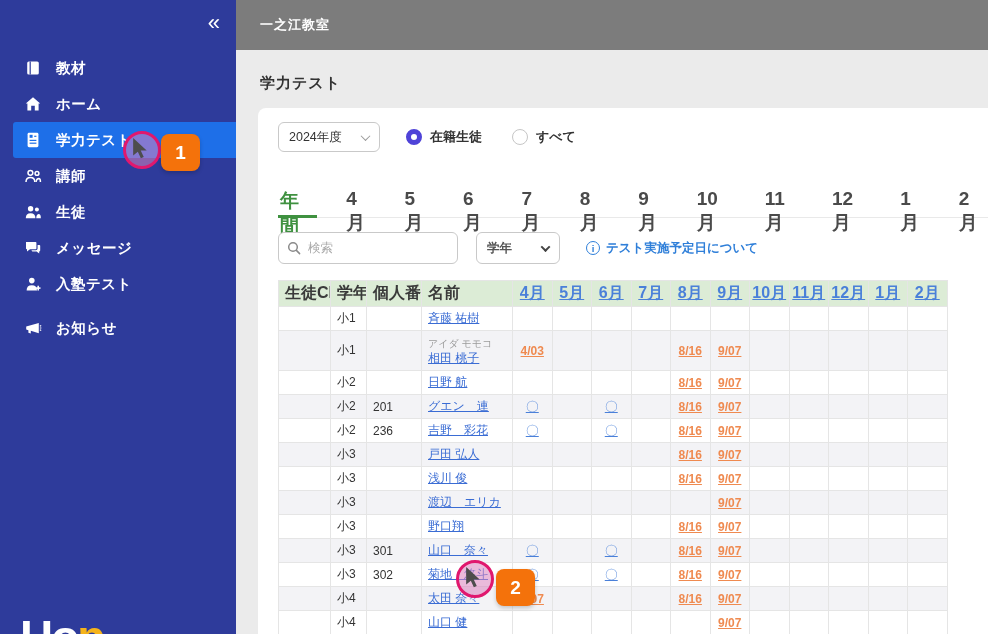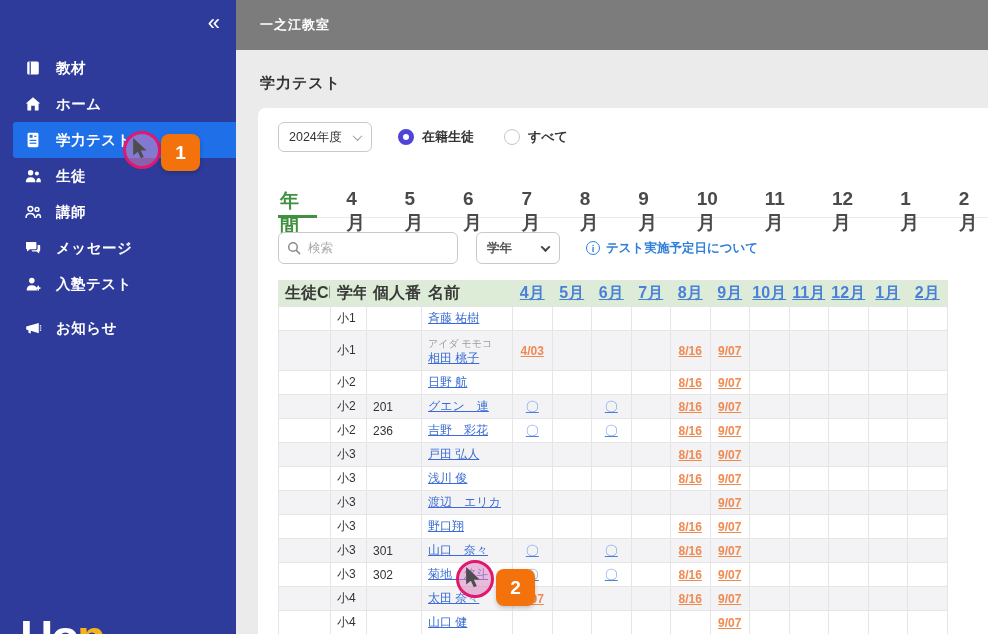--- a/index.html
+++ b/index.html
@@ -27,21 +27,21 @@
   .topbar { height:50px; background:#7c7c7c; display:flex; align-items:center; padding-left:24px; }
   .topbar-title { color:#fff; font-size:13px; font-weight:bold; letter-spacing:1px; }
   .page-title { position:absolute; left:24px; top:74px; font-size:15px; font-weight:bold; color:#333; letter-spacing:1px; }
 
   .card { position:absolute; left:22px; top:108px; right:0; bottom:0; background:#fff; border-radius:8px 0 0 0; overflow:hidden; }
 
   
   .filter-row { position:absolute; top:14px; left:20px; display:flex; align-items:center; gap:26px; }
   .select { display:flex; align-items:center; justify-content:space-between; border:1px solid #c9c9c9;
             border-radius:6px; background:#fff; height:30px; padding:0 10px; font-size:12.5px; color:#333; cursor:pointer; }
-  .select-year { width:94px; }
+  .select-year { width:102px; }
   .chev { width:7px; height:7px; border-right:1.6px solid #9a9a9a; border-bottom:1.6px solid #9a9a9a;
           transform:rotate(45deg) translate(-1px,-1px); }
   .chev.dark { border-color:#444; border-width:2px; }
   .radio-group { display:flex; align-items:flex-start; gap:30px; }
   .radio-item { display:flex; align-items:center; gap:8px; cursor:pointer; }
   .radio { width:16px; height:16px; border-radius:50%; background:#fff; }
   .radio.on { border:5px solid #4f43d8; }
   .radio.off { border:1.5px solid #c6c6c6; }
   .radio-label { font-size:13px; font-weight:bold; color:#333; }
 
@@ -122,39 +122,39 @@
               <rect x="5.6" y="3.8" width="3" height="3" fill="#1e6fe8"></rect>
               <line x1="10.2" y1="5.3" x2="12.4" y2="5.3" stroke="#1e6fe8" stroke-width="1.2"></line>
               <line x1="5.6" y1="9.4" x2="12.4" y2="9.4" stroke="#1e6fe8" stroke-width="1.2"></line>
               <line x1="5.6" y1="12.2" x2="12.4" y2="12.2" stroke="#1e6fe8" stroke-width="1.2"></line>
             </svg>
           </span>
           <span>学力テスト</span>
         </div>
         <div class="side-item">
           <span class="side-icon">
-            <svg viewBox="0 0 18 18">
-              <circle cx="6.6" cy="5.8" r="2.7" fill="#fff"></circle>
-              <path d="M1.8 15.2 Q1.8 10.2 6.6 10.2 Q11.4 10.2 11.4 15.2 Z" fill="#fff"></path>
-              <circle cx="12.9" cy="6.6" r="2" fill="#fff"></circle>
-              <path d="M12.2 15.2 Q12.4 11 15 11 Q17 11.4 16.8 15.2 Z" fill="#fff"></path>
-            </svg>
-          </span>
-          <span>生徒</span>
-        </div>
-        <div class="side-item">
-          <span class="side-icon">
             <svg viewBox="0 0 18 18" fill="none" stroke="#fff" stroke-width="1.5">
               <circle cx="6.4" cy="5.8" r="2.4"></circle>
               <path d="M2 15 Q2 10.6 6.4 10.6 Q10.8 10.6 10.8 15"></path>
               <circle cx="13" cy="6.4" r="1.9"></circle>
               <path d="M12 15 Q12.4 11.4 15 11.4 Q16.6 11.8 16.4 15"></path>
             </svg>
           </span>
           <span>講師</span>
+        </div>
+        <div class="side-item">
+          <span class="side-icon">
+            <svg viewBox="0 0 18 18">
+              <circle cx="6.6" cy="5.8" r="2.7" fill="#fff"></circle>
+              <path d="M1.8 15.2 Q1.8 10.2 6.6 10.2 Q11.4 10.2 11.4 15.2 Z" fill="#fff"></path>
+              <circle cx="12.9" cy="6.6" r="2" fill="#fff"></circle>
+              <path d="M12.2 15.2 Q12.4 11 15 11 Q17 11.4 16.8 15.2 Z" fill="#fff"></path>
+            </svg>
+          </span>
+          <span>生徒</span>
         </div>
         <div class="side-item">
           <span class="side-icon">
             <svg viewBox="0 0 18 18">
               <path d="M2 3 H11.6 Q12.4 3 12.4 3.8 V9.4 Q12.4 10.2 11.6 10.2 H6 L3 12.6 V10.2 H2.8 Q2 10.2 2 9.4 Z" fill="#fff"></path>
               <path d="M13.6 6 H15.4 Q16.2 6 16.2 6.8 V11.6 Q16.2 12.4 15.4 12.4 H15.2 V14.4 L12.6 12.4 H8.4 Q7.6 12.4 7.6 11.6 V11.2 H11.8 Q13.6 11.2 13.6 9.4 Z" fill="#fff"></path>
             </svg>
           </span>
           <span>メッセージ</span>
         </div>

